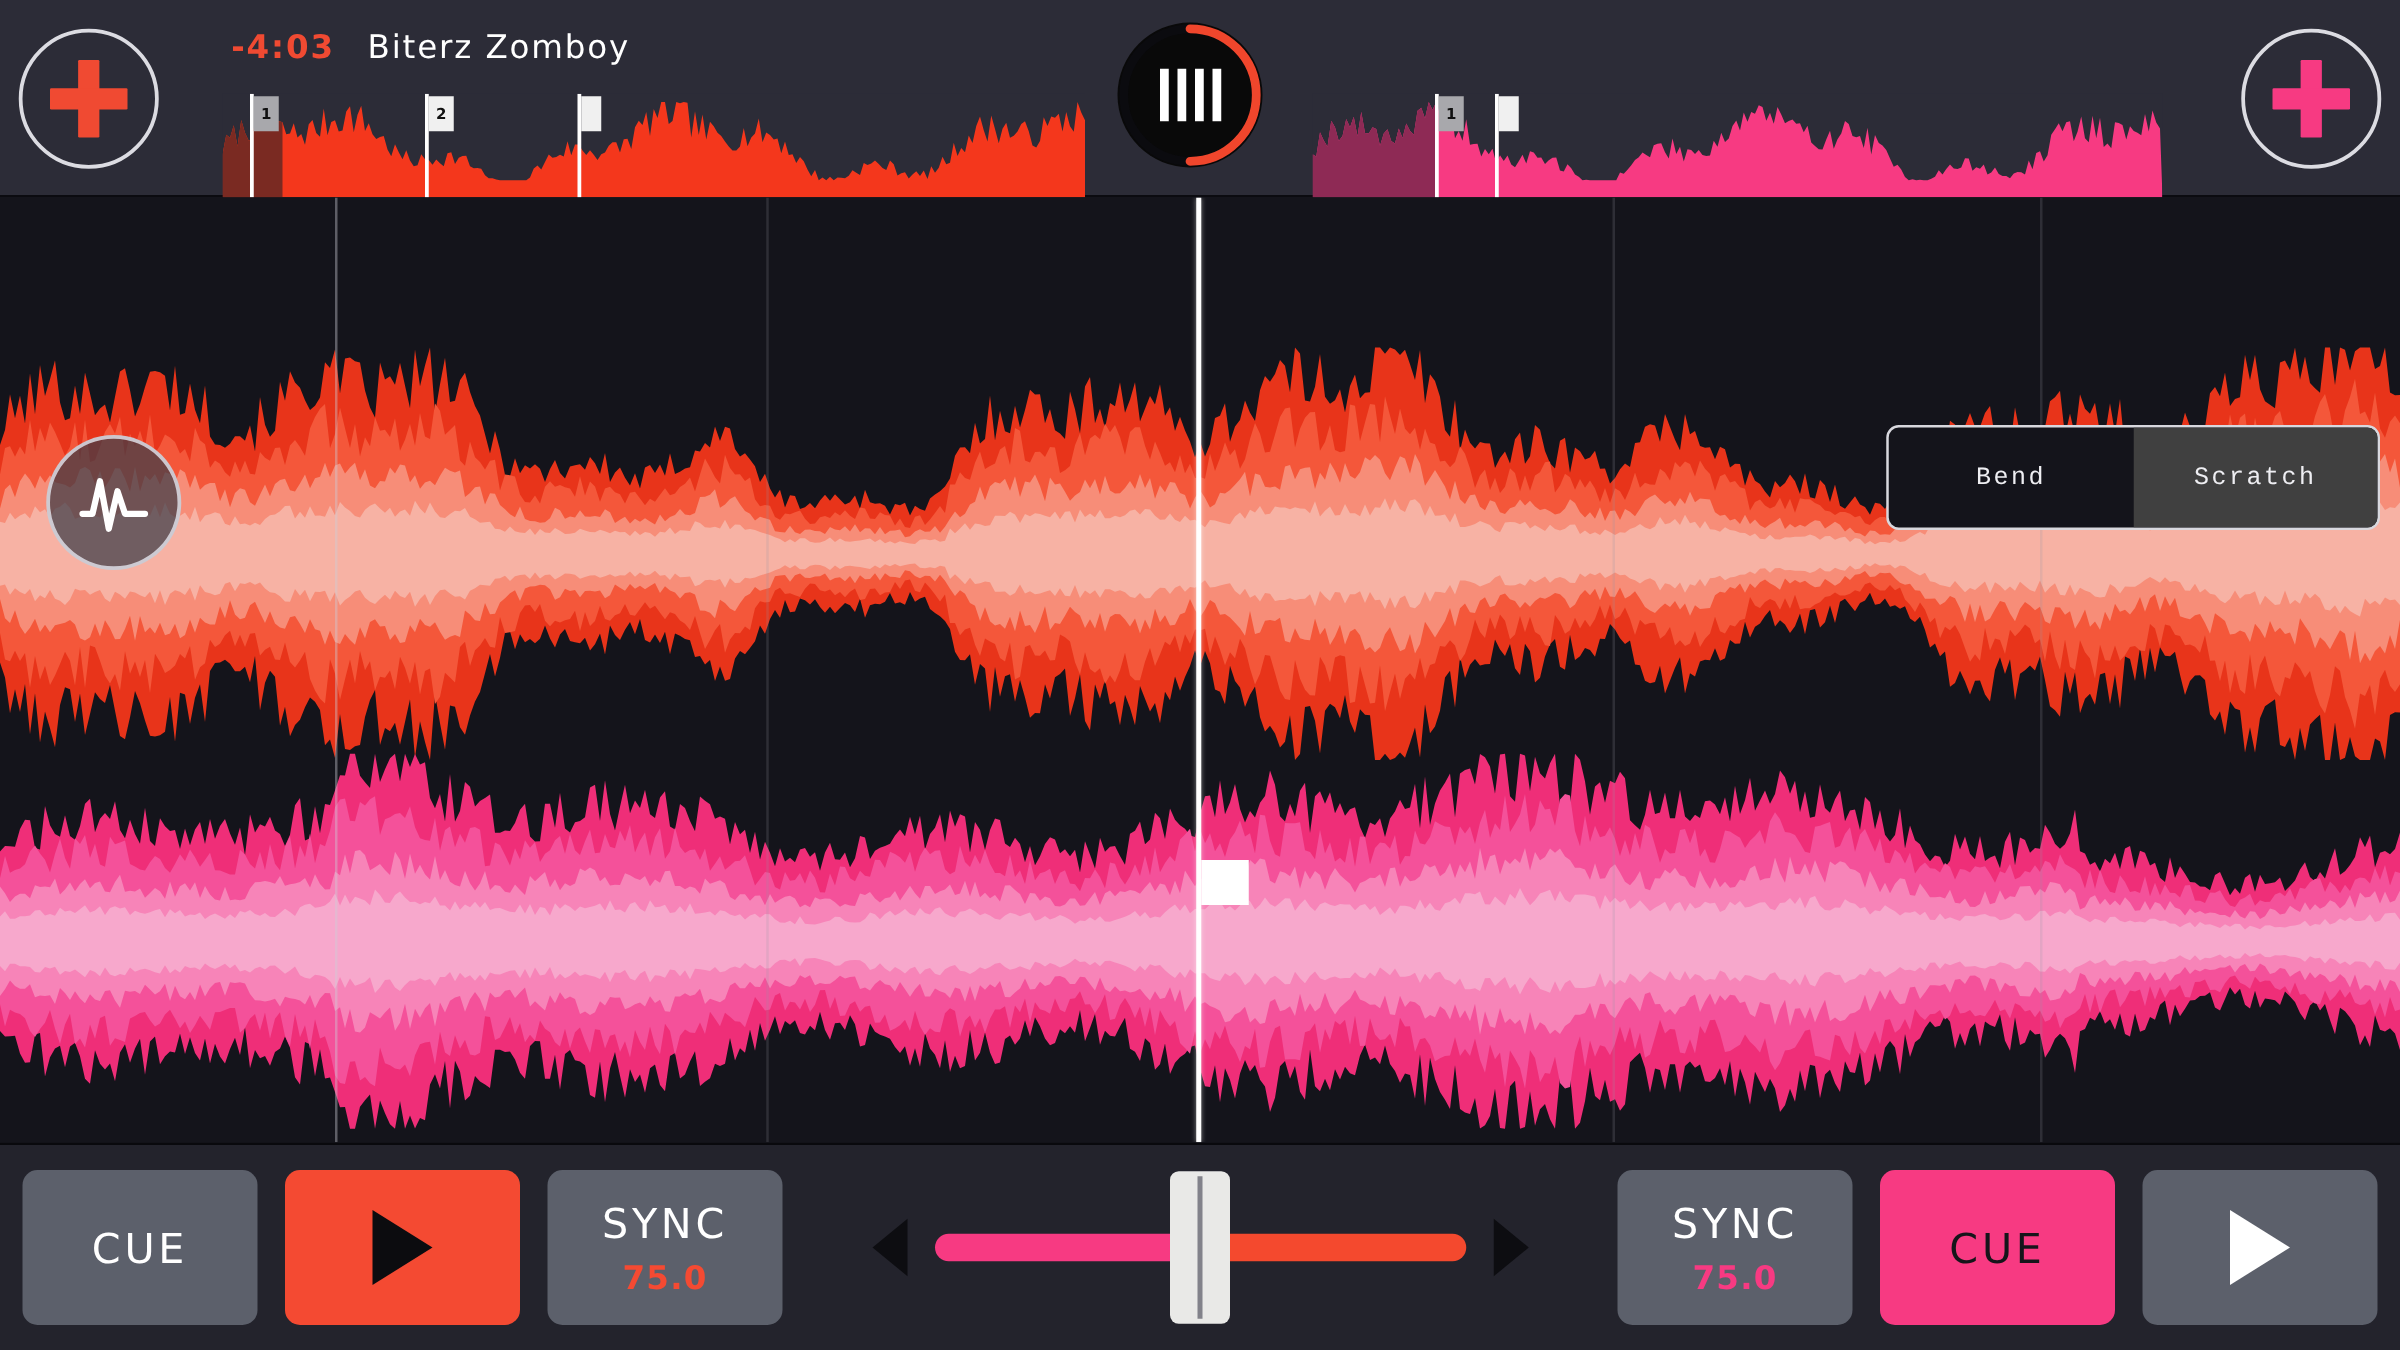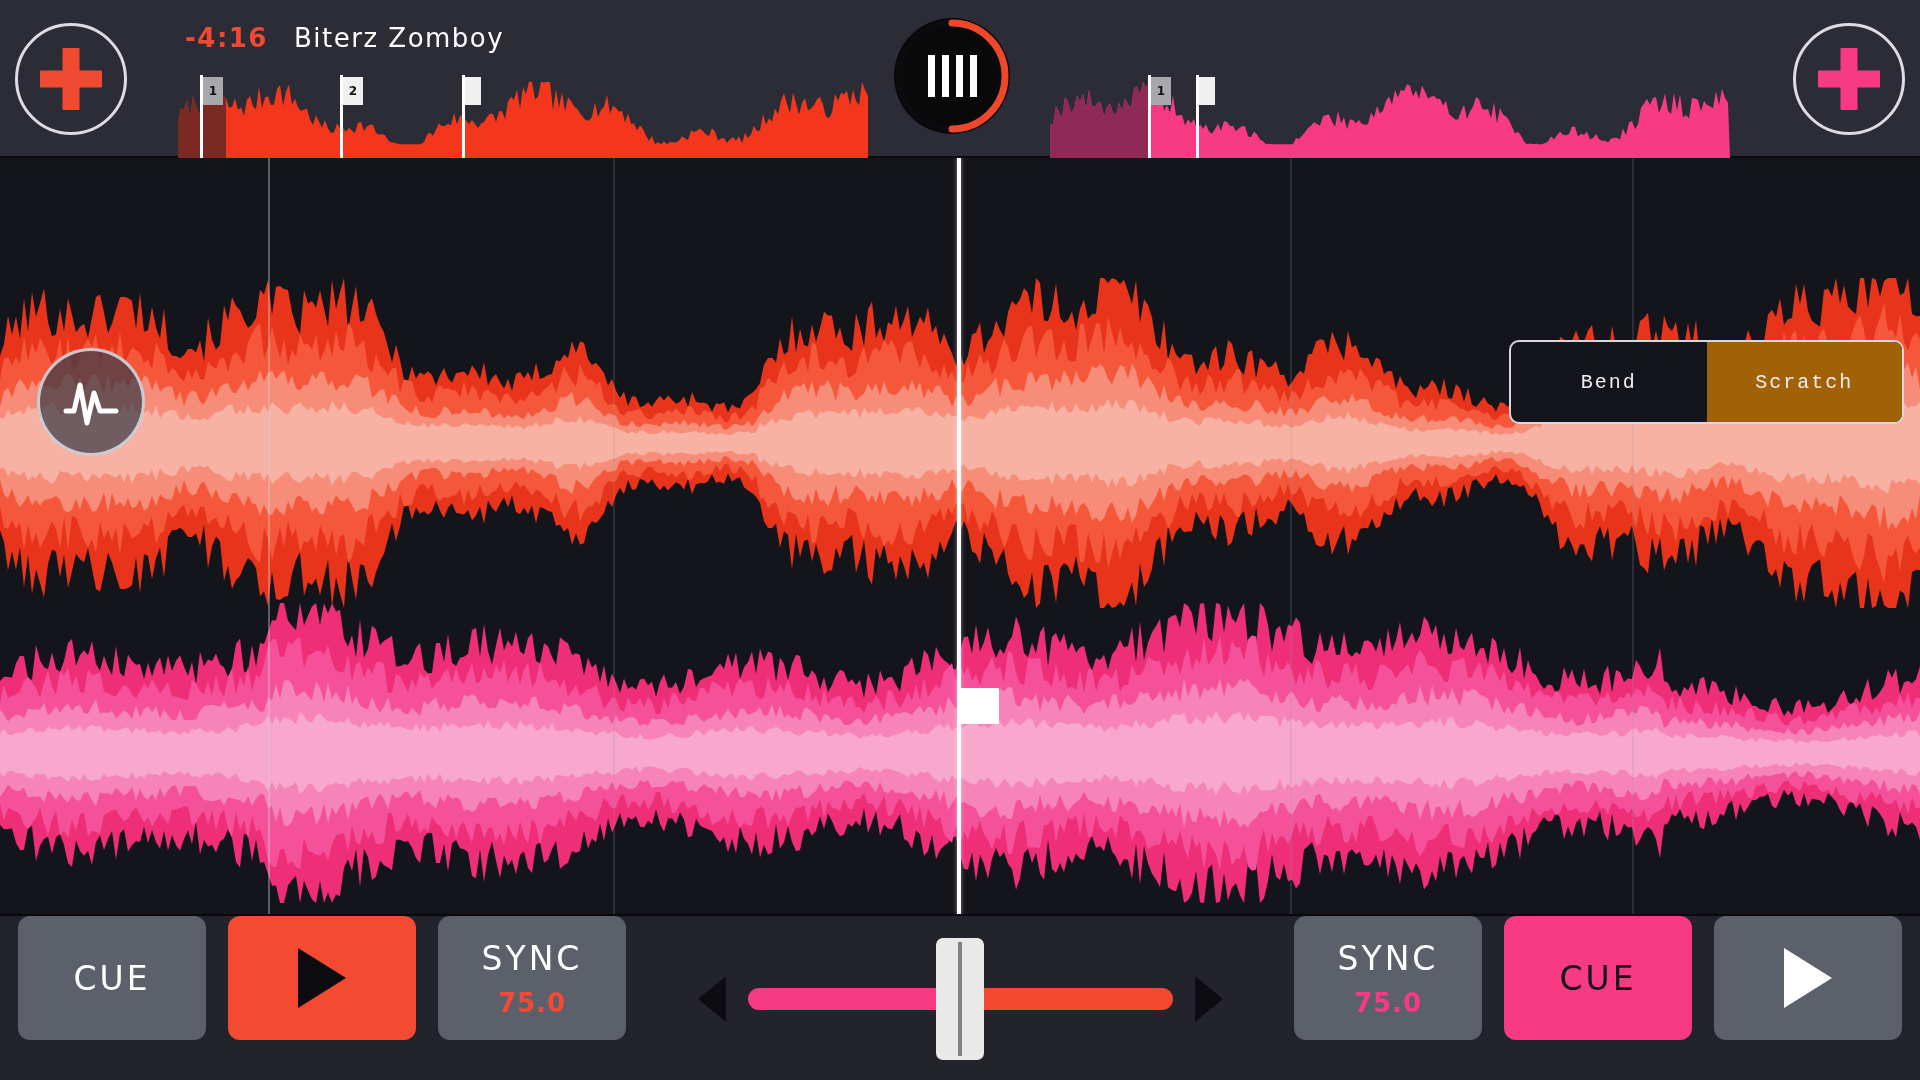--- a/index.html
+++ b/index.html
@@ -113,27 +113,27 @@
     position:absolute; right:16px; top:182px;
     width:395px; height:84px; border-radius:10px;
     border:2px solid #d8d8de; overflow:hidden; display:flex;
     background:#14141b;
   }
   .mode-seg{
     flex:1; display:flex; align-items:center; justify-content:center;
     color:#eeeef2; font-size:20px; letter-spacing:2px;
     font-family:Liberation Mono, monospace;
   }
-  .mode-seg.active{ background:#a16207; }
+  .mode-seg.active{ background:#404040; }
 
   
   .bottom{
     position:absolute; left:0; top:914px; width:1920px; height:166px;
     background:#23232c; border-top:2px solid #09090d;
-    display:flex; 
+    display:flex; align-items:center;
   }
   .btn{
     height:124px; border-radius:12px;
     display:flex; flex-direction:column; align-items:center; justify-content:center;
     font-family:"DejaVu Sans", sans-serif;
   }
   .btn.pad{ width:188px; }
   .btn.grey{ background:#5c606b; }
   .btn.orange{ background:#f44a32; }
   .btn.pink{ background:#f73a82; }
@@ -173,21 +173,21 @@
 
 <div id="app">
 
   <div class="header">
 
     <div class="plus-btn left">
       <span class="plus-glyph plus-a"></span>
     </div>
 
     <div class="deck-meta left">
-      <span class="deck-time a">-4:16</span>
+      <span class="deck-time a">-4:03</span>
       <span class="deck-title">Biterz  Zomboy</span>
     </div>
 
     <div class="mini-wave left">
       <svg viewBox="0 0 690 83" preserveAspectRatio="none">
         <rect x="0" y="0" width="690" height="83" fill="#2c2c37"></rect>
         <g id="mwA">
             <path d="M0,83 L0,48.54954656122731 L3,32.77362465652746 L6,35.20339353872492 L9,25.20819330780411 L12,42.27938653444307 L15,20.971311811903327 L18,31.13386958495984 L21,37.67546875341778 L24,36.487982686562184 L27,11.990809497882083 L30,12.188127162730623 L33,24.13585429771011 L36,26.83156034149883 L39,25.23172634976718 L42,24.843551936489504 L45,21.741481831071205 L48,22.86756655664547 L51,32.485975666642105 L54,31.8824875785621 L57,23.595098765934708 L60,35.076606994361896 L63,32.14774598464718 L66,40.73697362891782 L69,24.399221691910952 L72,21.039753972857035 L75,31.30071154040813 L78,34.424935143121495 L81,11.795490305278733 L84,33.121933293342074 L87,22.55322948946695 L90,21.167105424662857 L93,30.19431141635438 L96,29.41986569632971 L99,14.22639490769231 L102,9.962925893150597 L105,30.715076542811943 L108,16.79058803347209 L111,9.597793713872392 L114,29.827491403788898 L117,23.67587168282192 L120,32.387081744280664 L123,36.10569731101012 L126,34.615383725715006 L129,33.715350826513045 L132,44.66518630911481 L135,49.960575726346754 L138,40.372131105311574 L141,46.864674268459275 L144,52.44902732156972 L147,45.23825115562778 L150,53.39600788516675 L153,58.048076188184396 L156,57.25557184034035 L159,48.40358769242411 L162,52.38134738370884 L165,53.08552700551138 L168,56.82751031687462 L171,52.58595147651205 L174,55.69737698678881 L177,57.915645753384425 L180,47.63937832661427 L183,46.76643236936084 L186,56.16414858258225 L189,51.253740380428056 L192,49.77445281160224 L195,49.662634668521946 L198,57.95226367321372 L201,59.5110761980047 L204,59.31801878501417 L207,60.05429105344332 L210,65.27860414579645 L213,67.60365970628924 L216,67.67789555815965 L219,68.61437784981885 L222,69.2552 L225,69.2552 L228,69.2552 L231,69.2552 L234,69.2552 L237,69.2552 L240,69.2552 L243,69.2552 L246,67.00354565759989 L249,59.80739825449483 L252,57.38715443223849 L255,60.69905146284435 L258,54.5675153389016 L261,48.621767715590025 L264,51.170707431768385 L267,50.68282865748252 L270,48.848448149638564 L273,50.23137680706534 L276,37.92737940157071 L279,49.165331132007964 L282,40.69015760529449 L285,40.51787658464537 L288,45.46279799849074 L291,48.921985018277695 L294,45.101512671281 L297,48.741093079766344 L300,52.99001313366517 L303,48.40820175602919 L306,46.94695114566905 L309,41.68906510953905 L312,38.80928661377226 L315,38.878160353493385 L318,47.02507716030469 L321,36.42551262946796 L324,35.9330833372547 L327,44.243281715183365 L330,26.741014296362216 L333,21.632920048612426 L336,25.009059714329275 L339,14.500355179152251 L342,33.73546927674748 L345,12.11812939200776 L348,19.34242958569999 L351,6.640000000000001 L354,6.640000000000001 L357,24.2421680917791 L360,21.766736432631568 L363,6.640000000000001 L366,7.5230230645939 L369,6.640000000000001 L372,7.282008725972446 L375,35.067914436667 L378,14.082891410663635 L381,33.09904303669246 L384,16.65968913236152 L387,36.56153485180729 L390,22.331999954040555 L393,26.003322365497347 L396,31.287071680326363 L399,33.869367696036974 L402,38.293652227429504 L405,42.27797539785747 L408,45.456783410510454 L411,45.417959902432585 L414,42.11936547623747 L417,27.359155143006618 L420,41.95371760706284 L423,35.01441800742998 L426,31.709197751635003 L429,19.878385305261283 L432,38.784797727586216 L435,30.925454758280203 L438,33.03647389055217 L441,36.663290236488514 L444,35.74974426032849 L447,47.65200651376559 L450,38.1631874142059 L453,49.01732745540854 L456,48.41783438196093 L459,55.347484988277486 L462,50.59883266630221 L465,53.99884945100881 L468,60.50273474270524 L471,65.9200163973947 L474,61.09455899184772 L477,69.2552 L480,66.95587790830942 L483,69.2552 L486,66.40314161235904 L489,69.2552 L492,66.93155447508099 L495,67.21286375848453 L498,67.52104537853326 L501,65.63663281205484 L504,61.14513079307401 L507,63.23273827525034 L510,64.96544923380426 L513,55.489270875991686 L516,56.946117436625485 L519,55.78060553002007 L522,53.456171999503674 L525,56.19074873161374 L528,59.391111462093335 L531,60.91771738826617 L534,53.36104463898282 L537,56.3911985446878 L540,65.43825005835869 L543,63.56754646471423 L546,62.89088793558408 L549,67.82253633268573 L552,64.58913593138834 L555,61.905625422174126 L558,65.80167638500473 L561,61.33611999179605 L564,68.1433482034922 L567,57.9944179441514 L570,63.24925373269567 L573,59.1856409748125 L576,50.4177118320332 L579,56.300811977480656 L582,55.18427321242362 L585,39.12323078723369 L588,49.71838694790652 L591,43.305309738424484 L594,46.74062096967378 L597,33.44381369417365 L600,39.37590996019364 L603,25.725065016586953 L606,18.1294696397523 L609,29.123950728571224 L612,38.11497887324779 L615,17.38092174791781 L618,28.18575505404855 L621,39.63559752317534 L624,27.94563890251215 L627,23.280671456418993 L630,35.197002475697666 L633,33.52898710005104 L636,30.28711068605952 L639,24.22142089440878 L642,22.0211586281453 L645,30.014411745354828 L648,41.388873452240844 L651,43.06951819465738 L654,37.86674707771279 L657,18.755372330227416 L660,25.77714064889018 L663,18.12482726009229 L666,19.163217608122835 L669,16.06264053580483 L672,30.28704227364902 L675,14.661684244249045 L678,26.014036950420177 L681,30.347824762047374 L684,6.640000000000001 L687,15.01064248225552 L690,21.120070618622442 L690,83 Z" fill="#f4371c"></path>
             <defs>
               <clipPath id="mwAclip">

